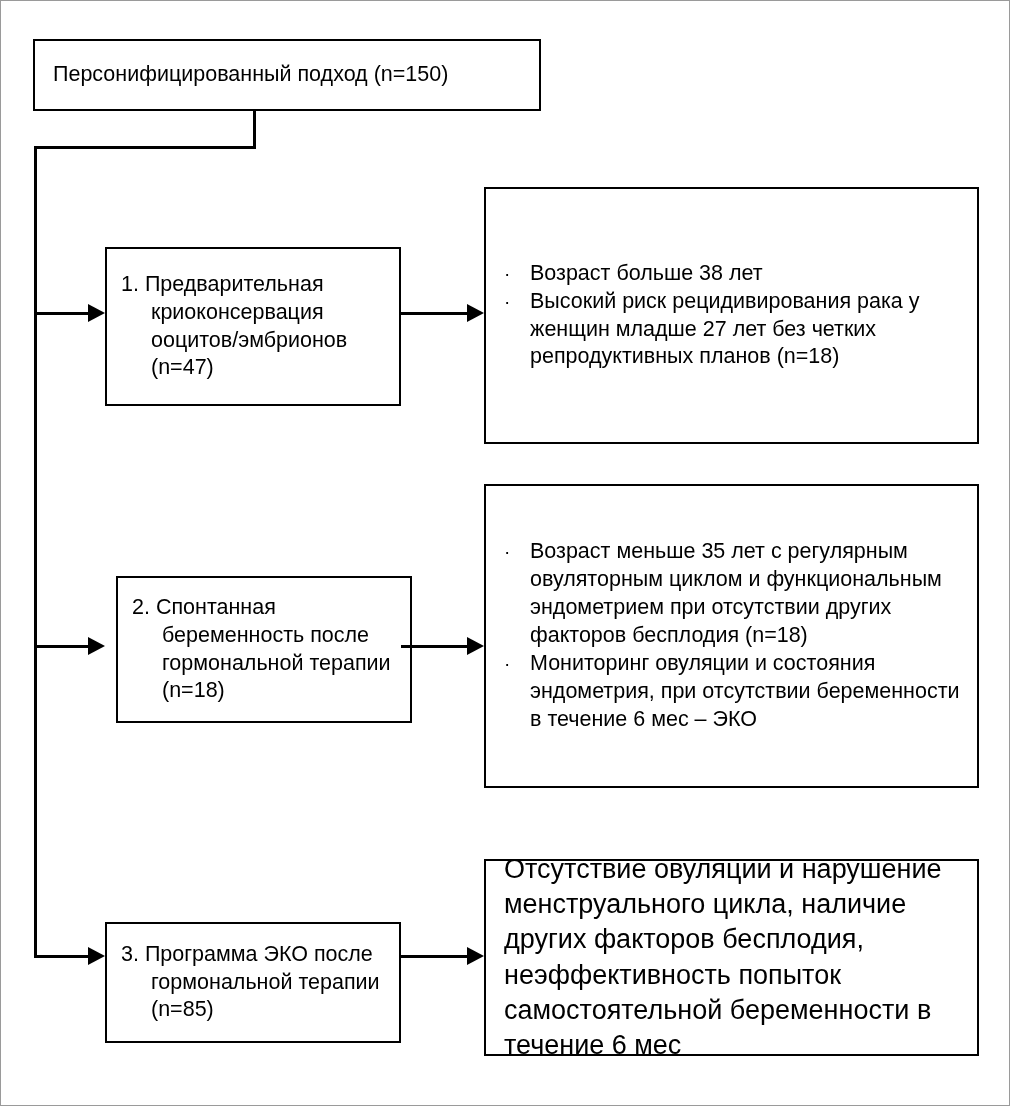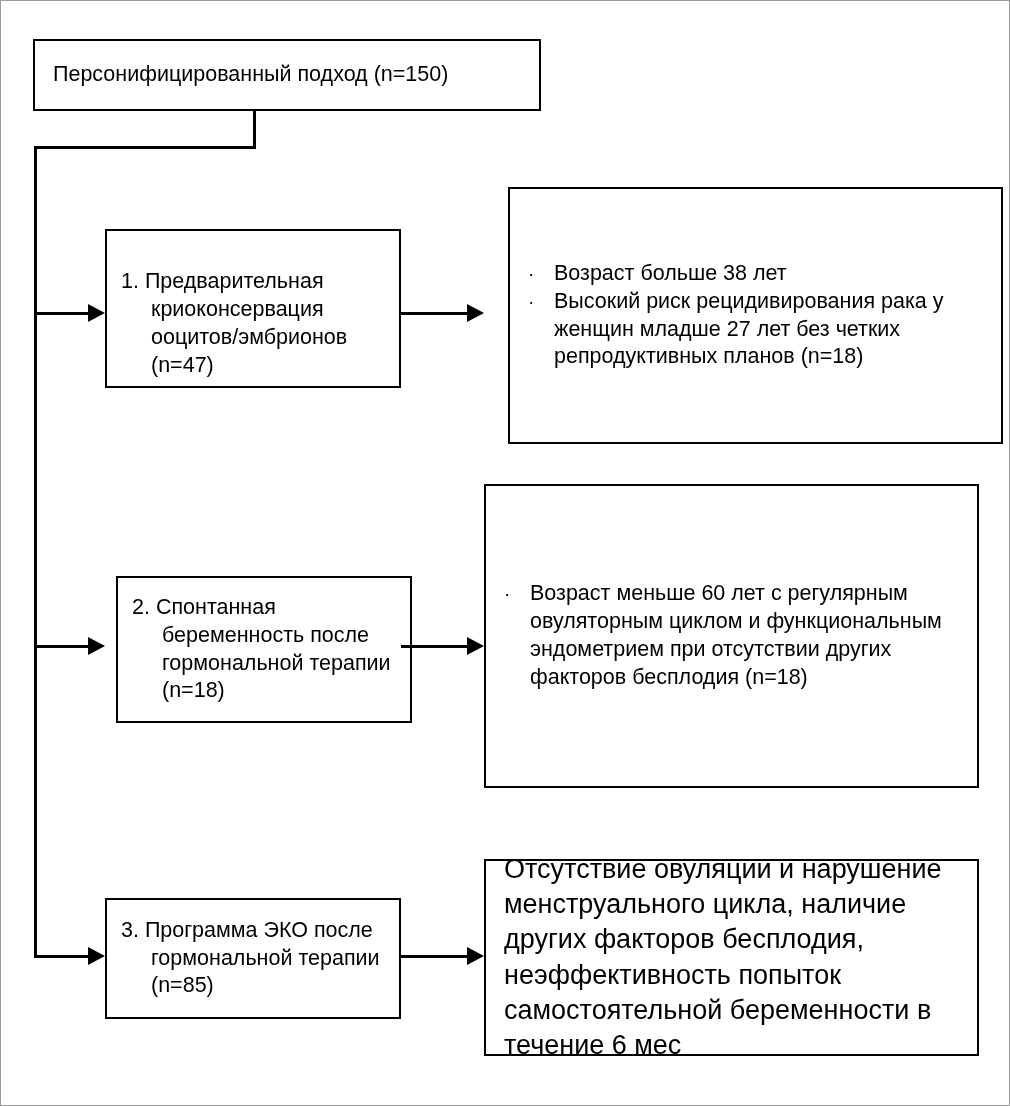--- a/index.html
+++ b/index.html
@@ -46,31 +46,31 @@
     left: 104px;
     width: 296px;
     padding: 6px 10px 6px 14px;
   }
   .option-box .opt-text {
     font-size: 21.5px;
     line-height: 1.30;
     padding-left: 30px;
     text-indent: -30px;
   }
-  #opt-1 { top: 228px; height: 159px; justify-content: flex-end; }
+  #opt-1 { top: 246px; height: 159px; }
   #opt-2 { top: 575px; height: 147px; margin-left: 11px; }
-  #opt-3 { top: 897px; height: 121px; }
+  #opt-3 { top: 921px; height: 121px; }
 
   
   .detail-panel {
     left: 483px;
     width: 495px;
     padding: 10px 14px 10px 18px;
   }
-  #det-1 { top: 186px;  height: 257px; margin-left: 24px; }
+  #det-1 { top: 186px;  height: 257px; }
   #det-2 { top: 483px;  height: 304px; }
   #det-3 { top: 858px;  height: 197px; }
 
   .bullet-list {
     list-style: none;
     margin: 0;
     padding: 0;
   }
   .bullet-list li {
     font-size: 21.5px;
@@ -151,21 +151,22 @@
 
   <div class="node option-box" id="opt-2">
     <div class="opt-text">2. Спонтанная беременность после гормональной терапии (n=18)</div>
   </div>
 
   <div class="hline" style="left:400px; top:644px; width:68px;"></div>
   <div class="arrowhead" style="left:466px; top:636px;"></div>
 
   <div class="node detail-panel" id="det-2">
     <ul class="bullet-list">
-      <li><span class="dot">·</span><span>Возраст меньше 60 лет с регулярным овуляторным циклом и функциональным эндометрием при отсутствии других факторов бесплодия (n=18)</span></li>
+      <li><span class="dot">·</span><span>Возраст меньше 35 лет с регулярным овуляторным циклом и функциональным эндометрием при отсутствии других факторов бесплодия (n=18)</span></li>
+      <li><span class="dot">·</span><span>Мониторинг овуляции и состояния эндометрия, при отсутствии беременности в течение 6 мес – ЭКО</span></li>
     </ul>
   </div>
 
   <div class="node option-box" id="opt-3">
     <div class="opt-text">3. Программа ЭКО после гормональной терапии (n=85)</div>
   </div>
 
   <div class="hline" style="left:400px; top:954px; width:68px;"></div>
   <div class="arrowhead" style="left:466px; top:946px;"></div>
 

